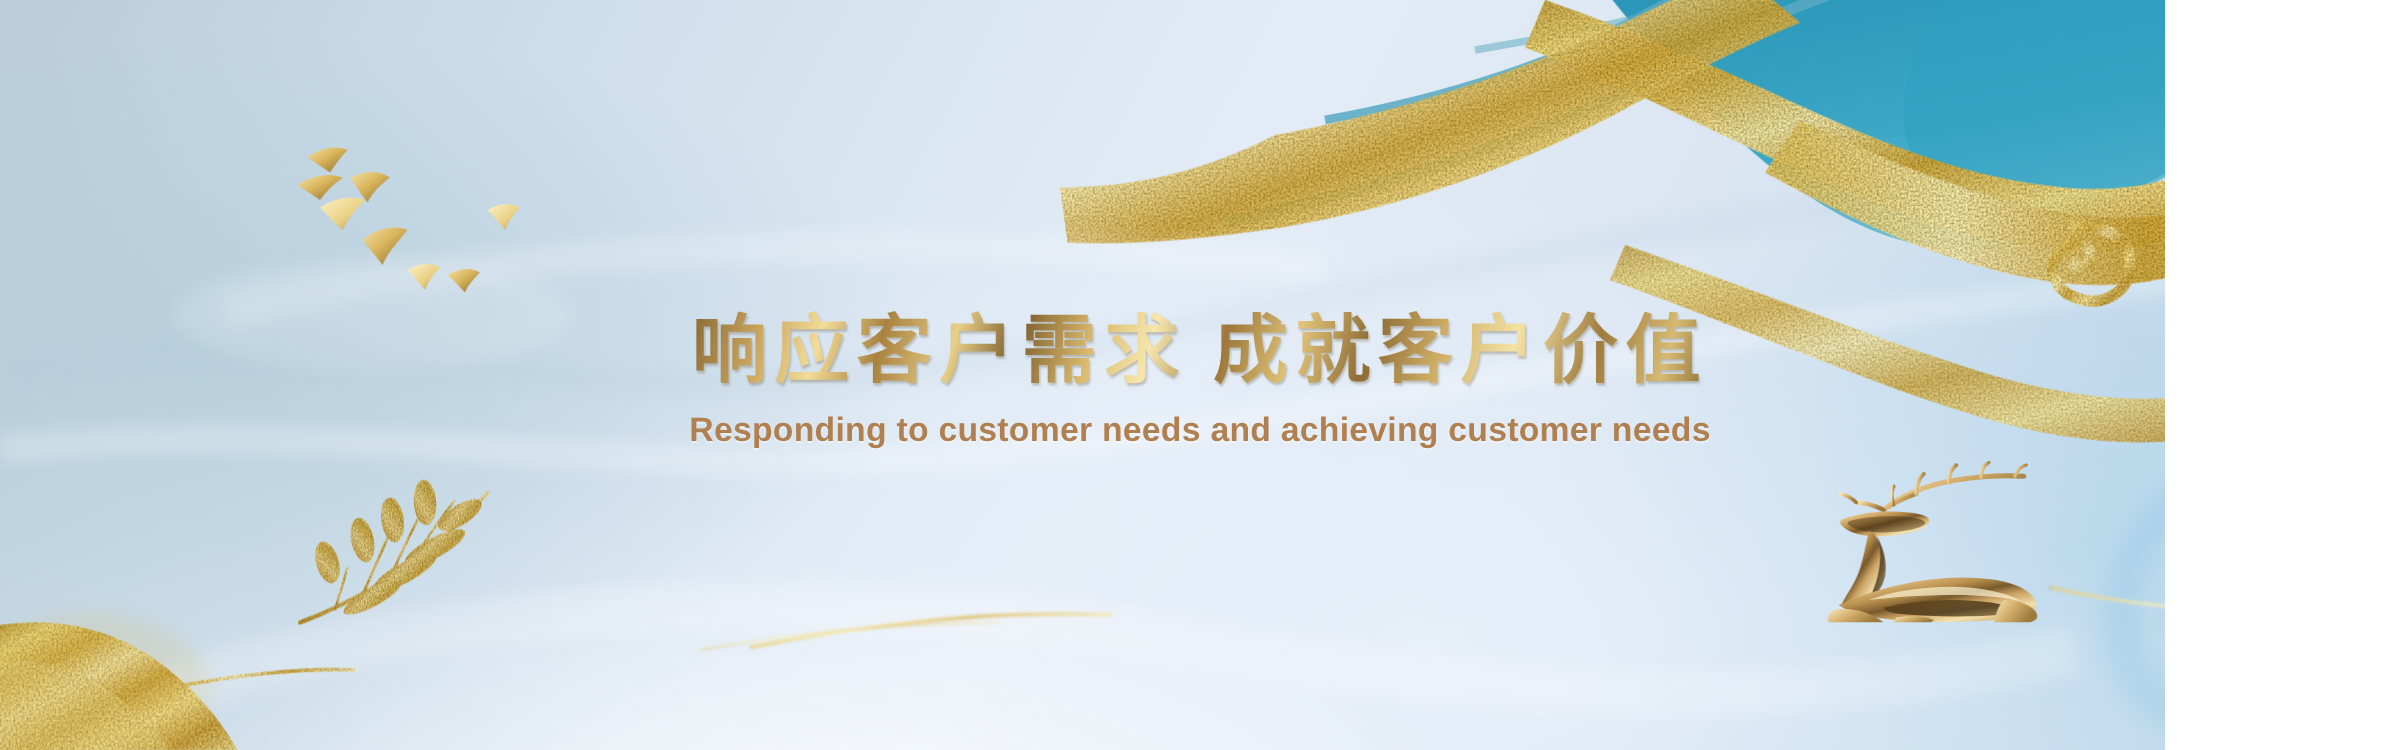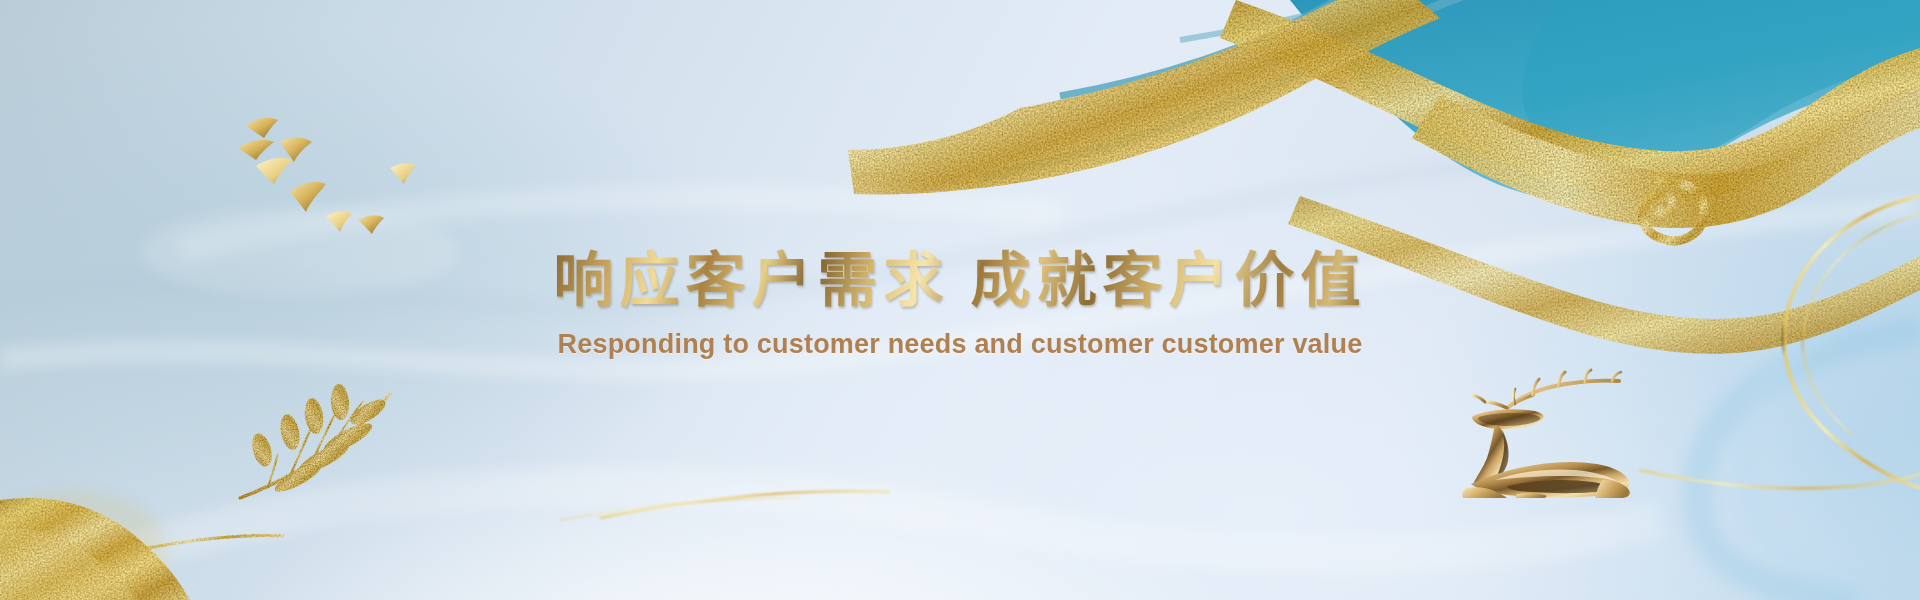--- a/index.html
+++ b/index.html
@@ -3,21 +3,21 @@
 <meta charset="utf-8">
 <title>Banner</title>
 <style>
   html, body {
     margin: 0;
     padding: 0;
     background: #ffffff;
   }
   #banner {
     position: relative;
-    width: 1920px;
+    width: 1732px;
     height: 600px;
     overflow: hidden;
     font-family: "Liberation Sans", "DejaVu Sans", sans-serif;
     
     background:
       radial-gradient(ellipse 900px 420px at 38% 118%, rgba(255,255,255,0.92) 0%, rgba(255,255,255,0.0) 62%),
       radial-gradient(ellipse 760px 360px at 12% 46%, rgba(170,198,212,0.55) 0%, rgba(170,198,212,0.0) 70%),
       radial-gradient(ellipse 1100px 520px at 66% 86%, rgba(232,240,250,0.95) 0%, rgba(232,240,250,0.0) 70%),
       radial-gradient(ellipse 620px 420px at 96% 74%, rgba(150,198,228,0.55) 0%, rgba(150,198,228,0.0) 72%),
       linear-gradient(118deg, #b9ccd8 0%, #c8dae6 16%, #d7e4f0 34%, #e3ecf6 52%, #dbe6f2 70%, #cfe0ee 86%, #c4dcec 100%);
@@ -341,17 +341,17 @@
                  L140,130 C142,122 144,116 148,112 Z" fill="url(#deerG2)"></path>
       </g>
     </svg>
   </div>
 
   <div id="text-block">
     <div>
       <h1 id="headline">响应客户需求  成就客户价值</h1>
     </div>
     <div>
-      <p id="subtitle">Responding to customer needs and customer customer value</p>
+      <p id="subtitle">Responding to customer needs and achieving customer needs</p>
     </div>
   </div>
 
 </div>
 
 </body></html>

